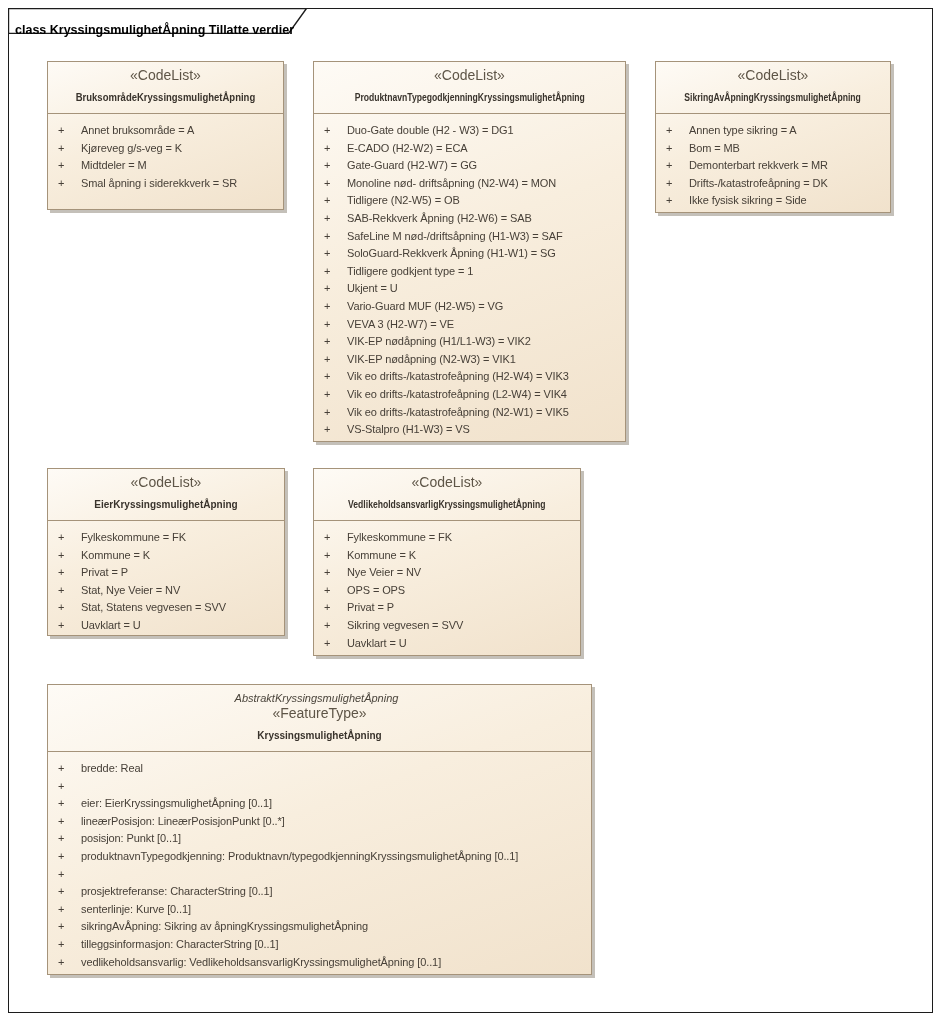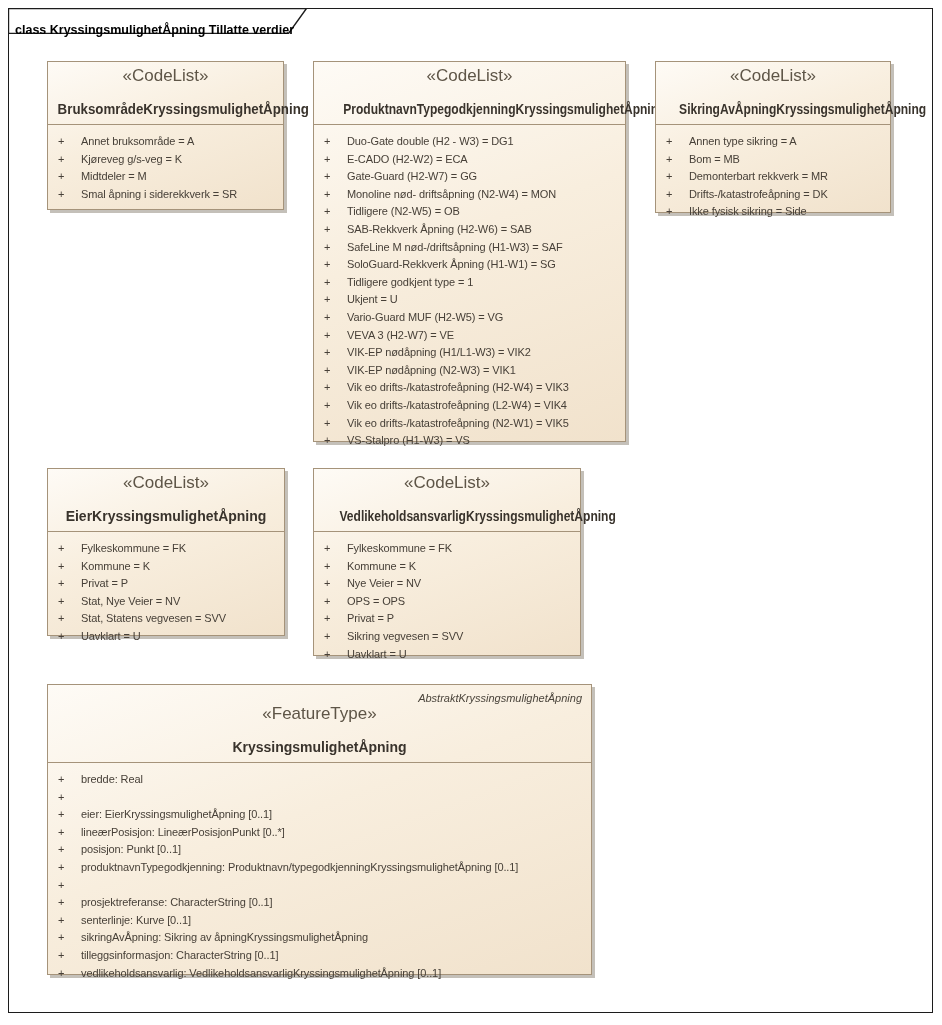--- a/index.html
+++ b/index.html
@@ -23,29 +23,29 @@
   .uml-box {
     position:absolute;
     border:1px solid #a5937a;
     background:linear-gradient(160deg,#fefbf6 0%,#f8eede 45%,#f1e2cc 100%);
     box-shadow:3px 3px 0 rgba(148,140,128,0.55);
     color:#474038; font-size:11px;
   }
   .uml-header {
     border-bottom:1px solid #a5937a; text-align:center; padding:7px 3px 8px;
   }
-  .stereotype { font-size:17px; color:#5e5547; line-height:13px; }
+  .stereotype { font-size:14px; color:#5e5547; line-height:13px; }
   .box-name {
-    font-size:14px; font-weight:bold; color:#39332c; margin-top:20px;
+    font-size:10px; font-weight:bold; color:#39332c; margin-top:9px;
     line-height:14px; white-space:nowrap;
   }
   .squeeze { display:inline-block; transform:scaleX(0.86); transform-origin:50% 50%; }
   .squeeze-sm { display:inline-block; transform:scaleX(0.95); transform-origin:50% 50%; }
   .annotation {
-    text-align:right; font-style:italic; font-size:11px; color:#4a443b;
+    font-style:italic; font-size:11px; color:#4a443b;
     padding:3px 6px 2px 0; line-height:14px;
   }
   .uml-body { padding:8px 3px 0 10px; }
   .attr-row { display:flex; line-height:17.6px; }
   .vis { width:23px; flex:none; }
   .attr-text { white-space:nowrap; letter-spacing:-0.1px; }
 </style>
 </head>
 <body>
 

